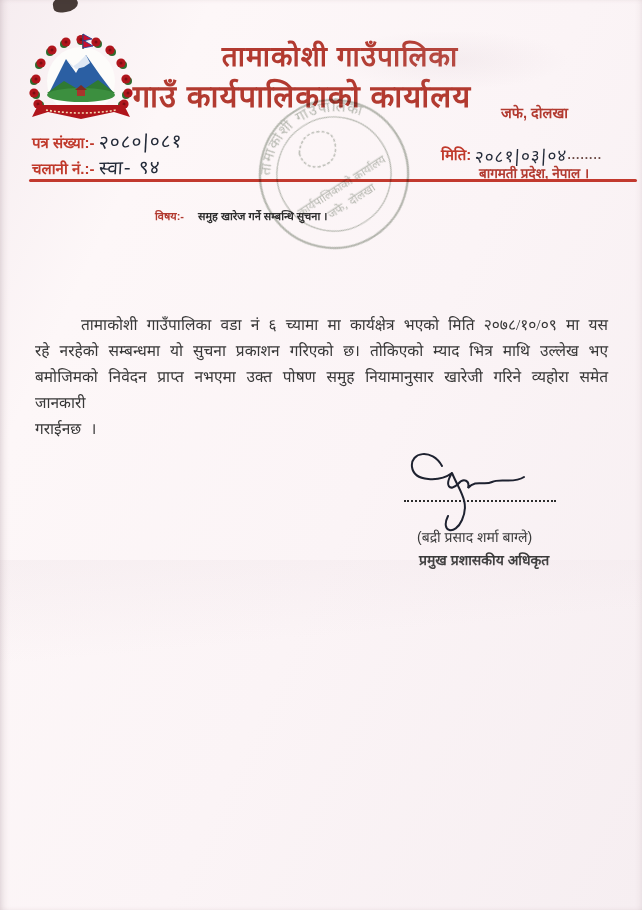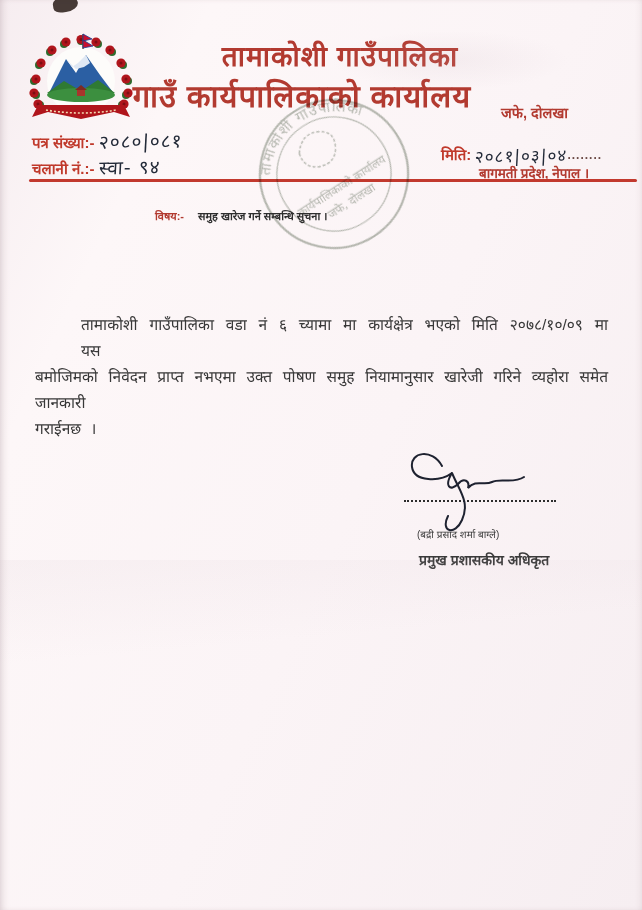--- a/index.html
+++ b/index.html
@@ -59,27 +59,27 @@
   .subject{position:absolute;left:155px;top:208px;font-size:11px;white-space:nowrap;}
   .subject .s-label{color:#b23a30;font-weight:bold;}
   .subject .s-text{color:#2e2e2e;font-weight:bold;margin-left:14px;}
 
   
   .body-block{
     position:absolute;left:35px;top:312px;width:573px;
     font-size:15.5px;color:#383838;line-height:26px;word-spacing:.32em;
   }
   .bline{text-align:justify;text-align-last:justify;}
-  .bline.first{padding-left:46px;}
+  .bline.first{padding-left:46px;font-family:Liberation Serif, serif;}
   .bline.last{text-align:center;text-align-last:left;}
 
   
   .sig-svg{position:absolute;left:398px;top:446px;z-index:3;}
   .sig-dots{position:absolute;left:404px;top:500px;width:152px;border-bottom:2.5px dotted #2c2c2c;z-index:2;}
-  .sig-name{position:absolute;left:417px;top:527px;font-size:10px;color:#3a3a3a;}
+  .sig-name{position:absolute;left:417px;top:527px;font-size:14px;color:#3a3a3a;}
   .sig-title{position:absolute;left:419px;top:550px;font-size:14px;font-weight:bold;color:#3a3a3a;}
 </style>
 </head>
 <body>
 
 <div class="page">
 
   <div class="corner-mark"></div>
 
   <svg style="position:absolute;left:26px;top:33px;" width="110" height="100" viewBox="0 0 110 100">
@@ -190,20 +190,21 @@
     <text x="88" y="106" text-anchor="middle" font-size="11.5" fill="#6f7d6a">कार्यपालिकाको कार्यालय</text>
     <text x="88" y="124" text-anchor="middle" font-size="11.5" fill="#6f7d6a">जफे, दोलखा</text>
   </svg>
 
   <div class="subject">
     <span class="s-label">विषय:-</span><span class="s-text">समुह खारेज गर्ने सम्बन्धि सुचना ।</span>
   </div>
 
   <div class="body-block">
     <div class="bline first">तामाकोशी गाउँपालिका वडा नं ६ च्यामा मा कार्यक्षेत्र भएको मिति २०७८/१०/०९ मा यस</div>
+    <div class="bline">रहे नरहेको सम्बन्धमा यो सुचना प्रकाशन गरिएको छ। तोकिएको म्याद भित्र माथि उल्लेख भए</div>
     <div class="bline">बमोजिमको निवेदन प्राप्त नभएमा उक्त पोषण समुह नियामानुसार खारेजी गरिने व्यहोरा समेत जानकारी</div>
     <div class="bline last">गराईनछ ।</div>
   </div>
 
   <svg class="sig-svg" width="170" height="95" viewBox="0 0 170 95">
     <path d="M44,20 C34,2 12,6 14,21 C16,36 42,36 54,27 C46,40 52,46 60,38 C66,31 72,35 70,42 C78,33 86,40 94,36 C102,32 116,38 126,31" stroke="#1e2230" stroke-width="2" fill="none" stroke-linecap="round"></path>
     <path d="M54,27 C62,46 72,56 64,74 C57,90 42,86 50,70" stroke="#1e2230" stroke-width="2" fill="none" stroke-linecap="round"></path>
   </svg>
   <div class="sig-dots"></div>
   <div class="sig-name">(बद्री प्रसाद शर्मा बाग्ले)</div>

